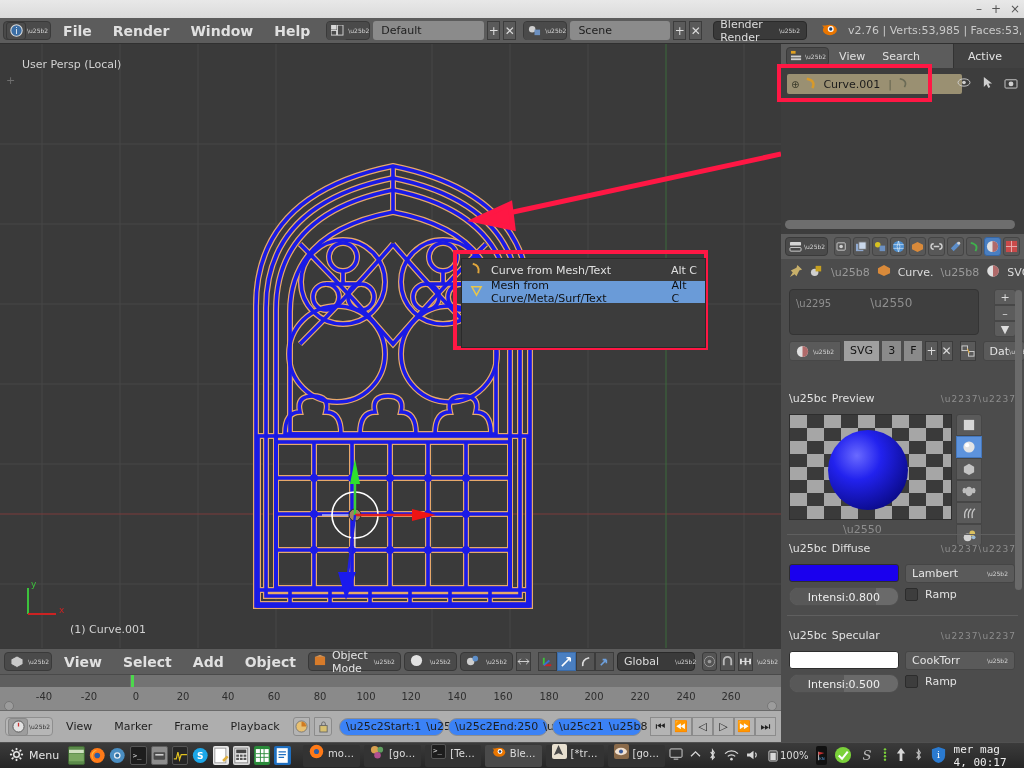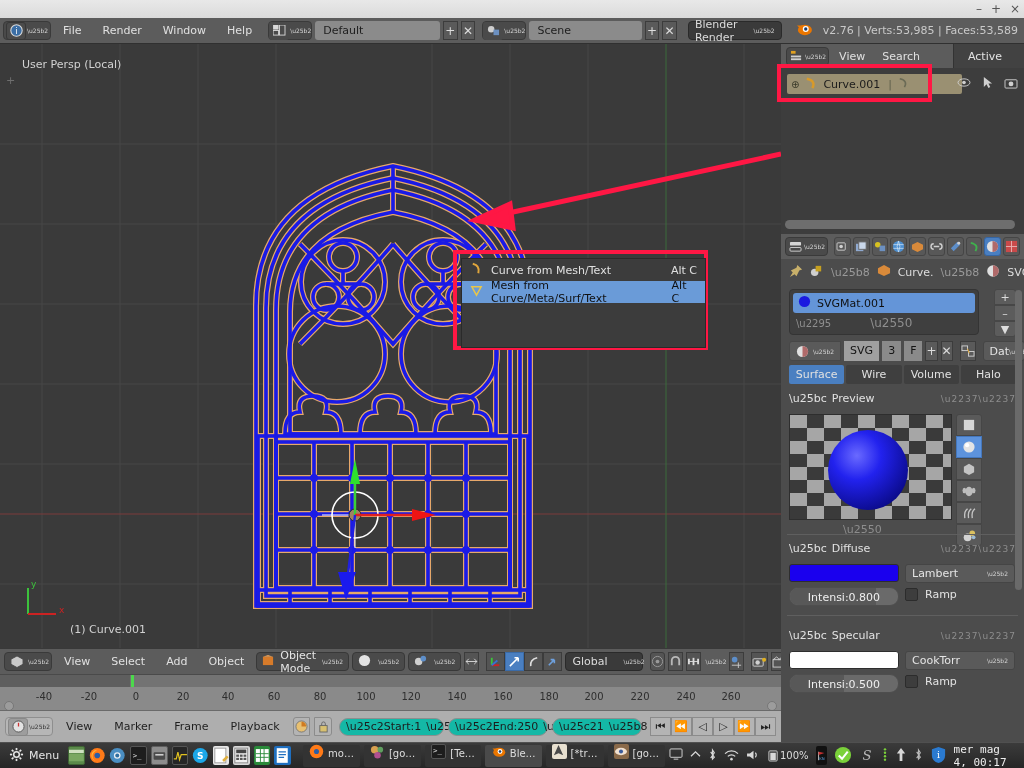--- a/index.html
+++ b/index.html
@@ -13,21 +13,21 @@
     display:flex; align-items:flex-end; justify-content:center; }
   .titlebar .ttl { color:#333; font-size:11px; font-weight:bold; }
   .winbtns { position:absolute; right:4px; top:0; height:18px; display:flex;
     align-items:center; gap:9px; color:#555; font-size:12px; }
   .winbtns span { cursor:default; line-height:1; }
 
   
   .topbar { position:absolute; left:0; top:18px; width:1024px; height:26px;
     background:#5c5c5c; border-bottom:1px solid #303030; display:flex;
     align-items:center; padding:0 3px; gap:3px; }
-  .menuitem { color:#e0e0e0; font-size:11px; padding:2px 9px; border-radius:2px; }
+  .menuitem { color:#e0e0e0; font-size:14px; padding:2px 9px; border-radius:2px;font-weight:bold; }
   .bicon { width:20px; height:18px; background:#4b4b4b; border:1px solid #383838;
     border-radius:3px; display:inline-flex; align-items:center; justify-content:center; }
   .spin { display:flex; flex-direction:column; justify-content:center;
     font-size:6px; line-height:5px; color:#d5d5d5; margin-left:1px; }
   .ctrlgrp { display:flex; align-items:center; background:#4a4a4a;
     border:1px solid #3a3a3a; border-radius:4px; height:19px; }
   .field { background:#8b8b8b; color:#1e1e1e; height:19px; line-height:19px;
     padding:0 8px; font-size:11px; border-radius:3px; }
   .sqbtn { width:17px; height:19px; background:#5a5a5a; border:1px solid #3c3c3c;
     display:inline-flex; align-items:center; justify-content:center;
@@ -66,21 +66,21 @@
   .tl-cursor { position:absolute; top:0; width:3px; height:12px; background:#4cd94c; }
   .tl-nums { position:absolute; left:0; top:12px; width:781px; height:24px; }
   .tl-nums span { position:absolute; top:4px; color:#2e2e2e; font-size:10px;
     transform:translateX(-50%); }
   .tl-knob { position:absolute; width:10px; height:10px; border-radius:50%;
     background:#9c9c9c; border:1px solid #777; top:14px; }
   .tl-header { position:absolute; left:0; top:710px; width:781px; height:32px;
     background:#aeaeae; border-top:1px solid #6a6a6a; display:flex;
     align-items:center; padding:0 5px; gap:4px; }
   .tl-header .mi { color:#1f1f1f; font-size:11px; padding:2px 9px; }
-  .numfield { background:#14b8a6; border:1px solid #8e8e8e; border-radius:9px;
+  .numfield { background:#3b82f6; border:1px solid #8e8e8e; border-radius:9px;
     height:18px; display:flex; align-items:center; justify-content:space-between;
     color:#1c1c1c; font-size:11px; padding:0 6px; }
   .playbtn { width:21px; height:19px; background:#b4b4b4; border:1px solid #8b8b8b;
     display:inline-flex; align-items:center; justify-content:center; color:#222; }
 
   
   .outliner { position:absolute; left:781px; top:44px; width:243px; height:190px;
     background:#3d3d3d; }
   .outl-header { position:absolute; left:0; top:0; width:243px; height:24px;
     background:#5c5c5c; display:flex; align-items:center; padding:0 5px; gap:3px; }
@@ -787,28 +787,20 @@
       <span>
         <svg width="14" height="14" viewBox="0 0 15 15">
             <circle cx="7.5" cy="7.5" r="6.2" fill="#e0e0e0"></circle>
             <path d="M7.5 1.3 a6.2 6.2 0 0 1 0 12.4 Z" fill="#b06a6a"></path>
           </svg>
       </span>
       <span>SVGMat.</span>
     </div>
 
     <div class="matslot">
-      <div class="sel">
-        <span>
-          <svg width="13" height="13" viewBox="0 0 14 14">
-              <circle cx="7" cy="7" r="6" fill="#1a1ae0"></circle>
-            </svg>
-        </span>
-        <span>SVGMat.001</span>
-      </div>
       <div style="display:flex;align-items:center;gap:4px;margin-top:3px;padding-left:3px;">
         <span style="color:#8e8e8e;font-size:10px;">\u2295</span>
         <span style="color:#8e8e8e;font-size:12px;margin-left:35px;">\u2550</span>
       </div>
     </div>
     <div class="slotbtns">
       <div class="slotbtn" style="border-radius:3px 3px 0 0;">+</div>
       <div class="slotbtn">–</div>
       <div class="slotbtn" style="border-radius:0 0 3px 3px;">▼</div>
     </div>
@@ -836,26 +828,20 @@
           </svg>
       </span>
       <span class="dropbox" style="width:42px;height:20px;margin-left:4px;">
         <span>Dat</span>
         <span class="spin" style="margin-left:auto;">
             <span>\u25b2</span>
           </span>
       </span>
     </div>
 
-    <div class="surftabs">
-      <div class="surftab on">Surface</div>
-      <div class="surftab">Wire</div>
-      <div class="surftab">Volume</div>
-      <div class="surftab">Halo</div>
-    </div>
 
     <div style="position:absolute;left:8px;top:158px;width:227px;">
       <div class="panel-hdr">
         <span>\u25bc</span>
         <span>Preview</span>
         <span class="grip">\u2237\u2237</span>
       </div>
     </div>
     <div class="preview-box">
       <svg width="161" height="104" viewBox="0 0 161 104">

